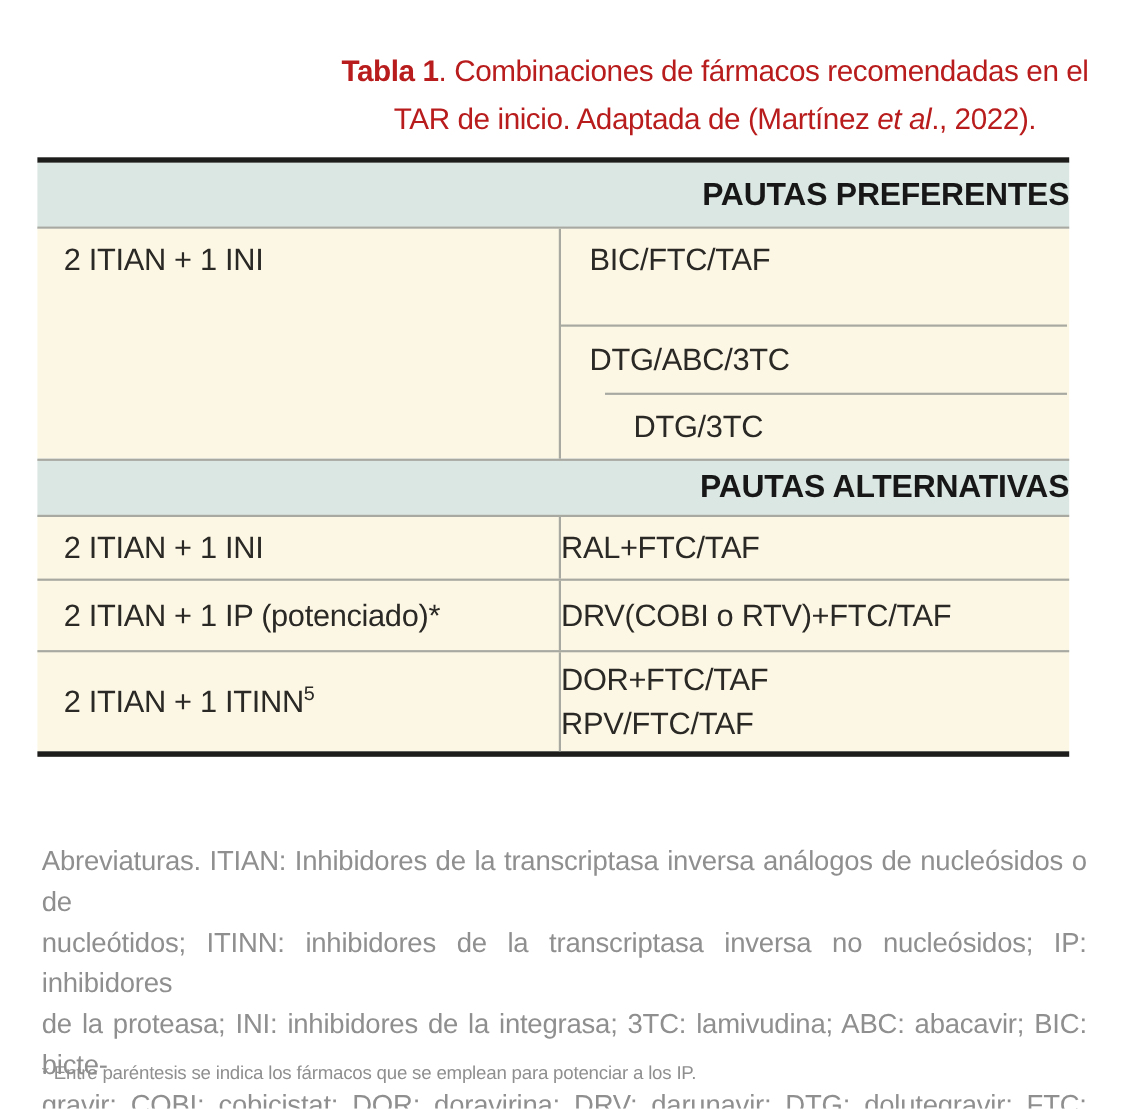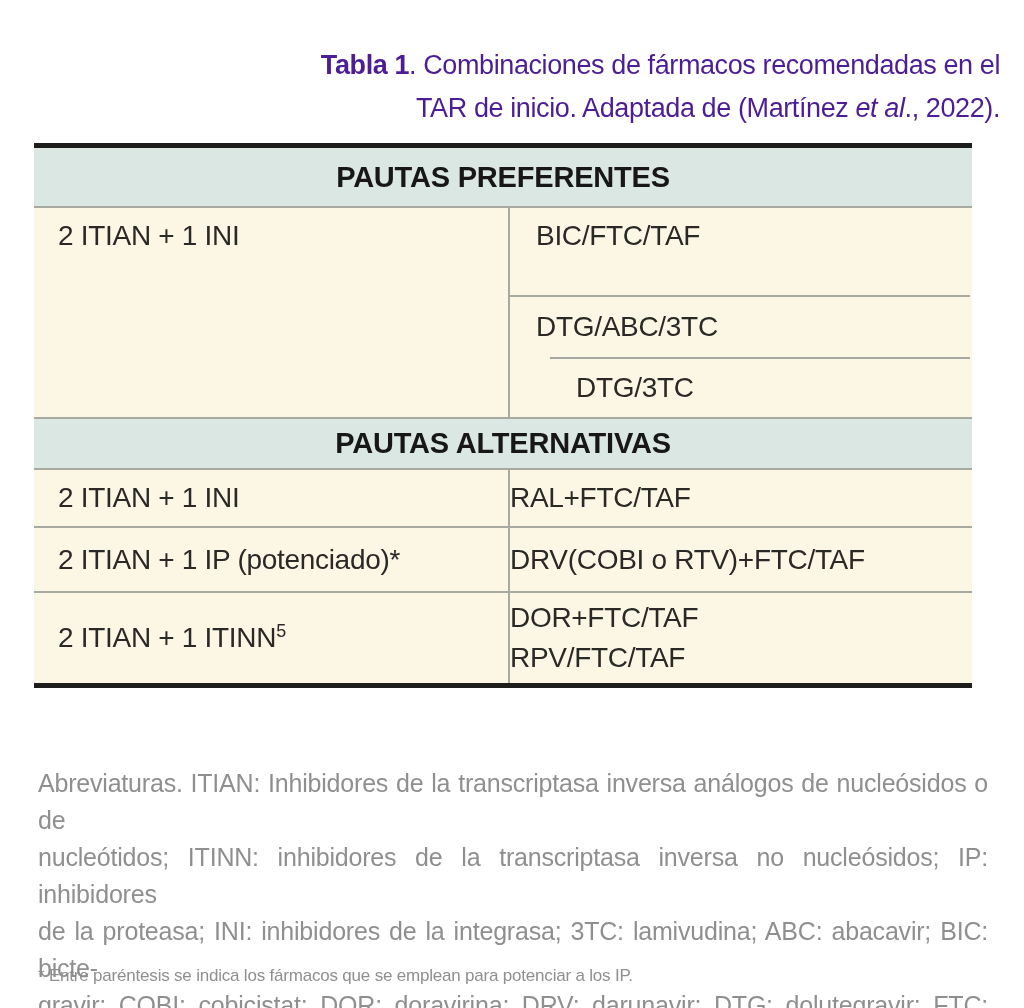--- a/index.html
+++ b/index.html
@@ -11,25 +11,25 @@
     background: #ffffff;
     font-family: "Liberation Sans", sans-serif;
     color: #2b2925;
     overflow: hidden;
   }
 
   
   .caption {
     margin: 44px 0 0 300px;
     width: 700px;
-    text-align: right;
+    text-align: center;
     font-size: 27px;
     line-height: 43px;
     letter-spacing: -0.4px;
-    color: #4c1d95;
+    color: #b91c1c;
   }
   .caption .line { white-space: nowrap; }
   .caption b { font-weight: bold; }
   .caption i { font-style: italic; }
 
   
   .tbl {
     position: absolute;
     left: 34px;
     top: 143px;
@@ -37,21 +37,21 @@
     font-size: 28px;
     letter-spacing: -0.3px;
     color: #2b2925;
   }
   .rule-thick { height: 5px; background: #1d1d1b; }
   .sec-header {
     background: #dbe7e3;
     border-bottom: 2px solid #a8a9a1;
     display: flex;
     align-items: center;
-    justify-content: center;
+    justify-content: flex-end;
     font-weight: bold;
     font-size: 29px;
     letter-spacing: -0.2px;
     color: #171717;
   }
   .sec-header.h1 { height: 60px; }
   .sec-header.h2 { height: 53px; border-top: 2px solid #a8a9a1; }
 
   .body-bg { background: #fcf7e5; }
 

